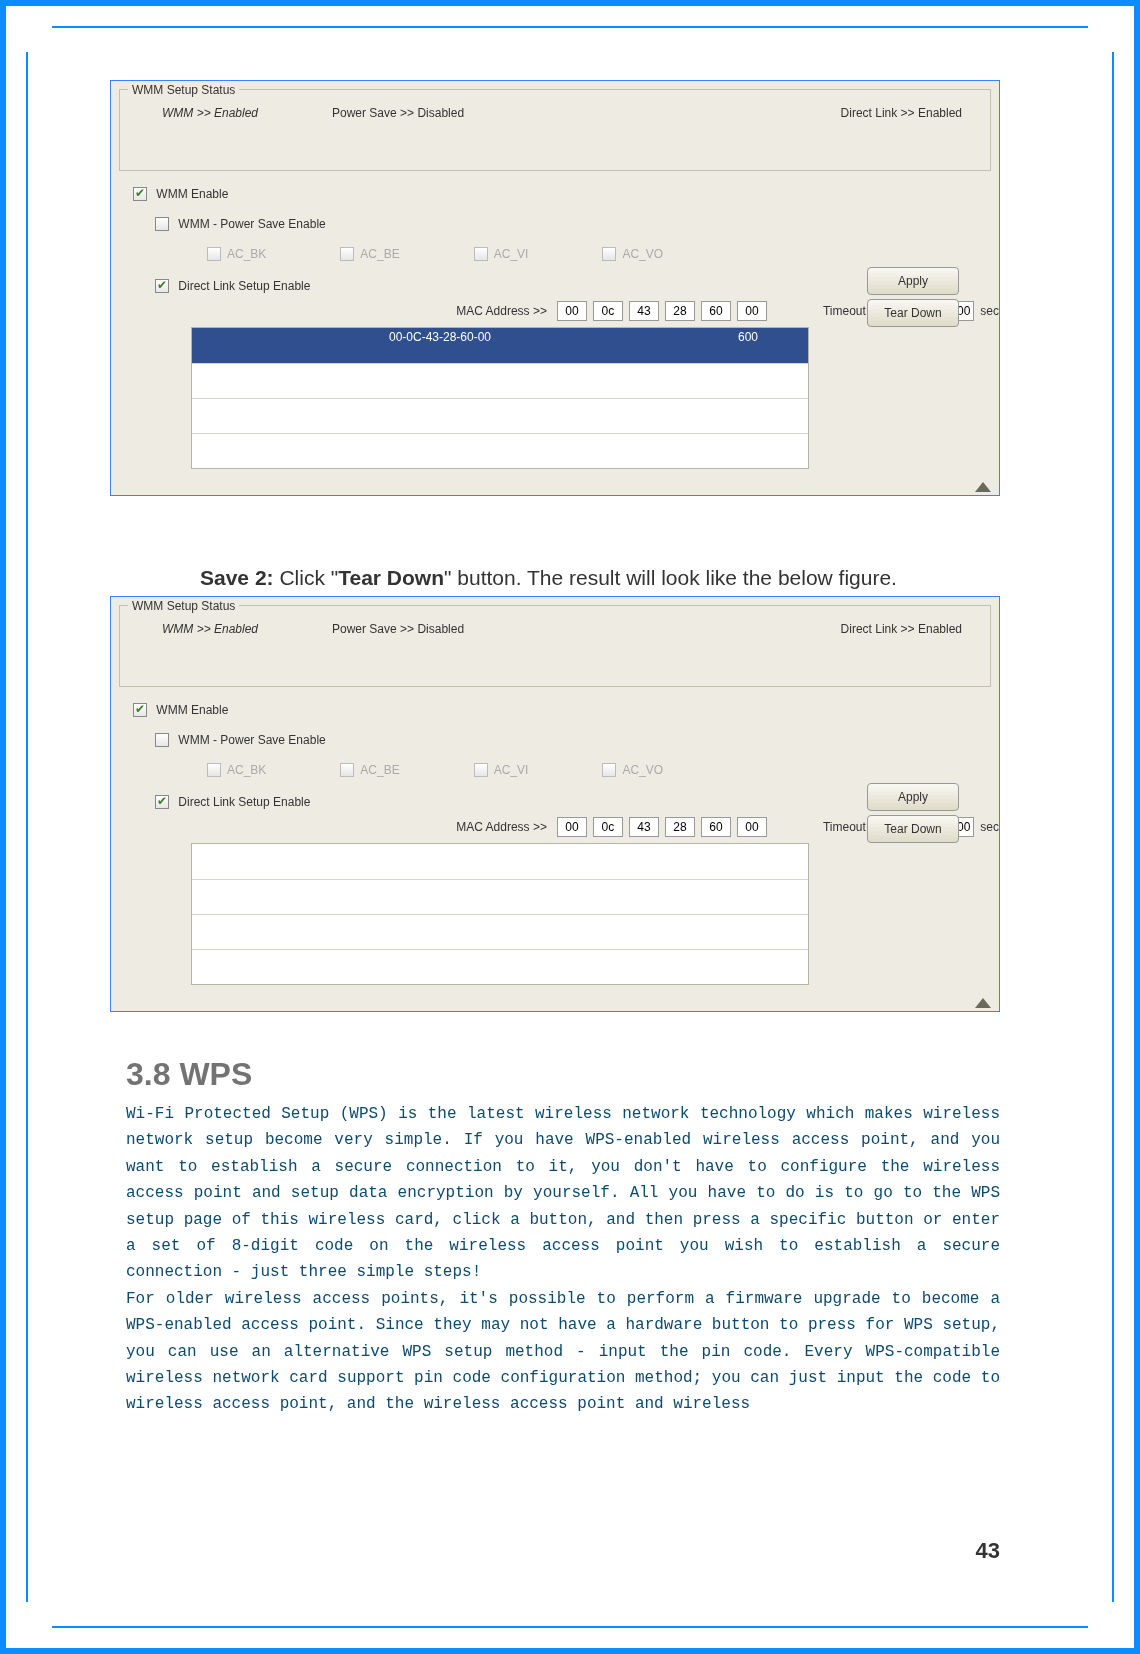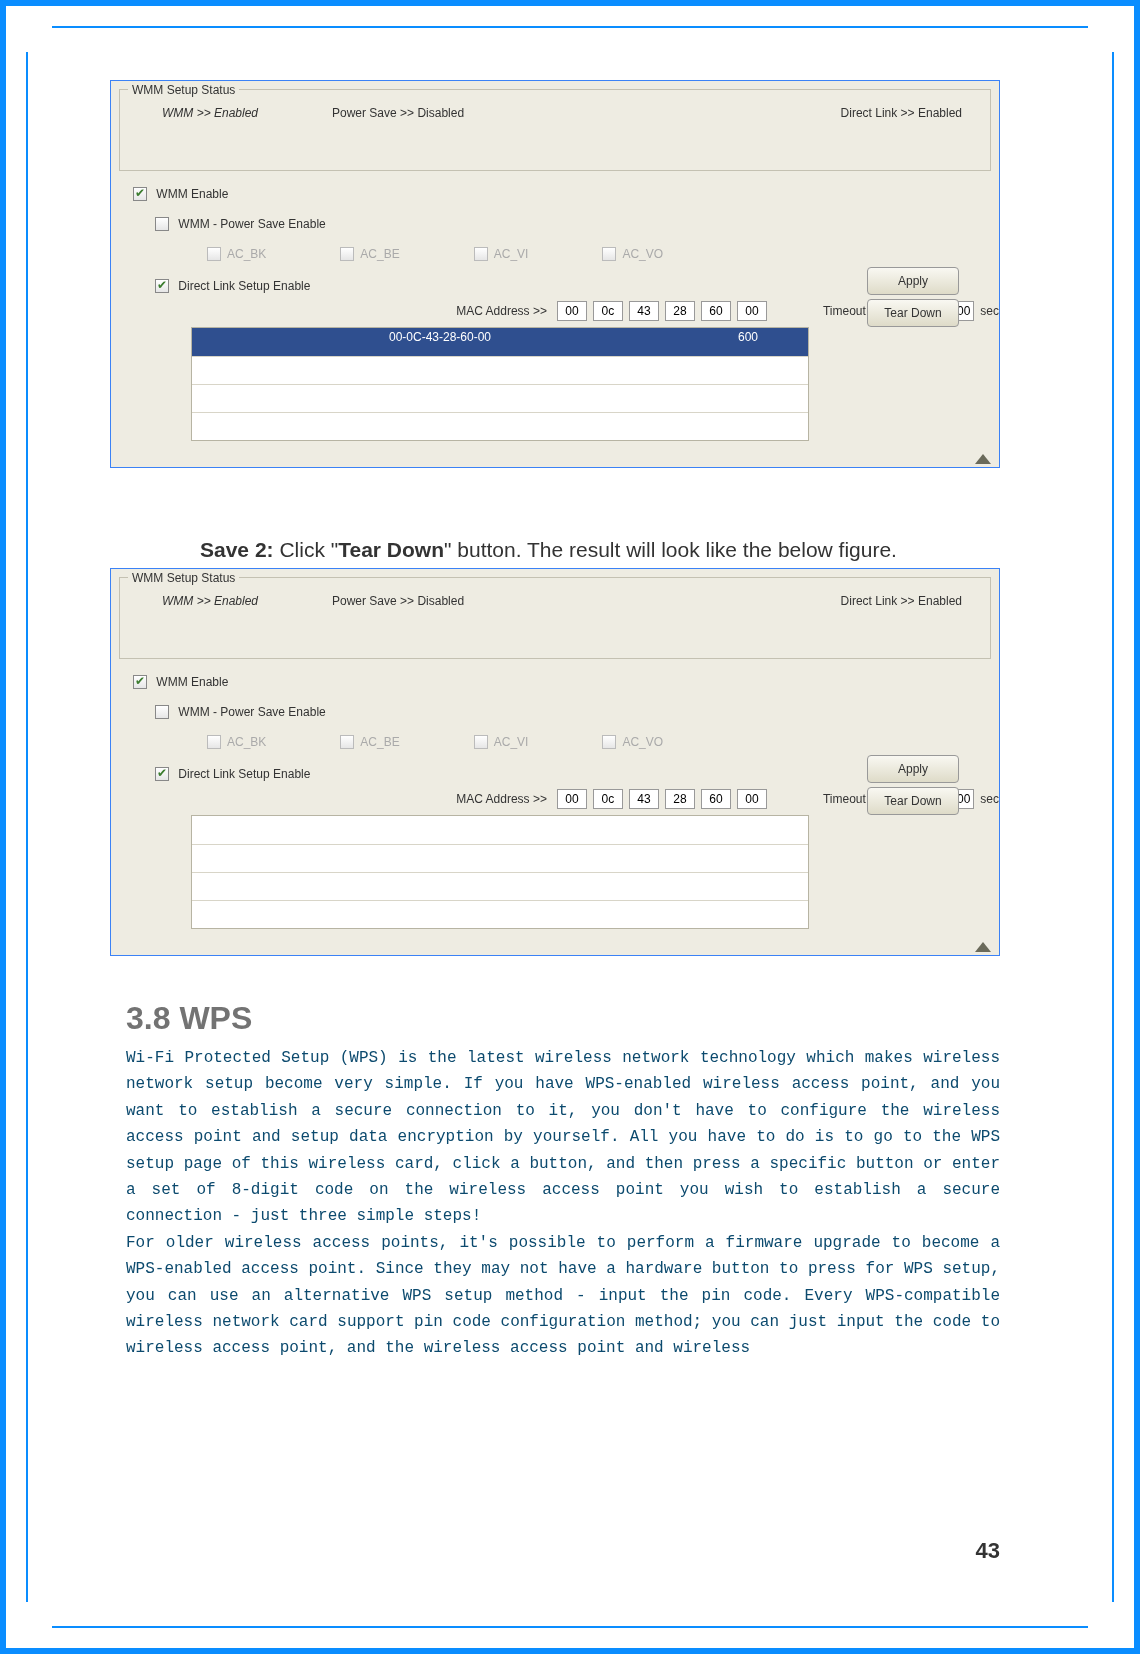--- a/index.html
+++ b/index.html
@@ -105,21 +105,21 @@
     background: #fff; border: 1px solid #999;
     padding-right: 3px;
   }
   .tbl {
     margin-left: 80px;
     margin-right: 190px;
     border: 1px solid #b7b4a3;
     background: #fff;
   }
   .tbl .trow {
-    display: flex; height: 28px;
+    display: flex; height: 35px;
     border-top: 1px solid #d8d5c8;
   }
   .tbl .trow:first-child { border-top: none; }
   .tbl .cell1 { flex: 1; text-align: center; font-size: 12px; line-height: 18px; white-space: nowrap;}
   .tbl .cell2 { flex: 0 0 120px; text-align: center; font-size: 12px; line-height: 18px;}
   .tbl .hl { background: #2f4f8f; color: #fff; }
   .btn {
     width: 92px; height: 28px;
     background: linear-gradient(#f9f8f2,#dedbc8);
     border: 1px solid #999; border-radius: 4px;

